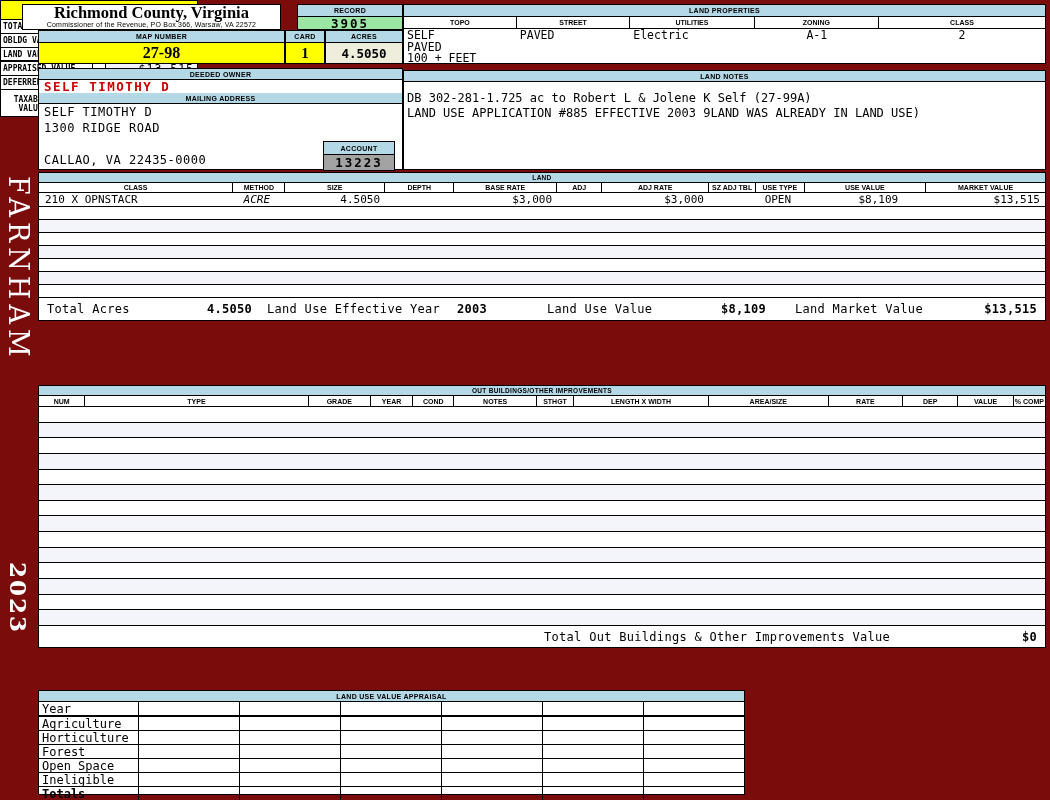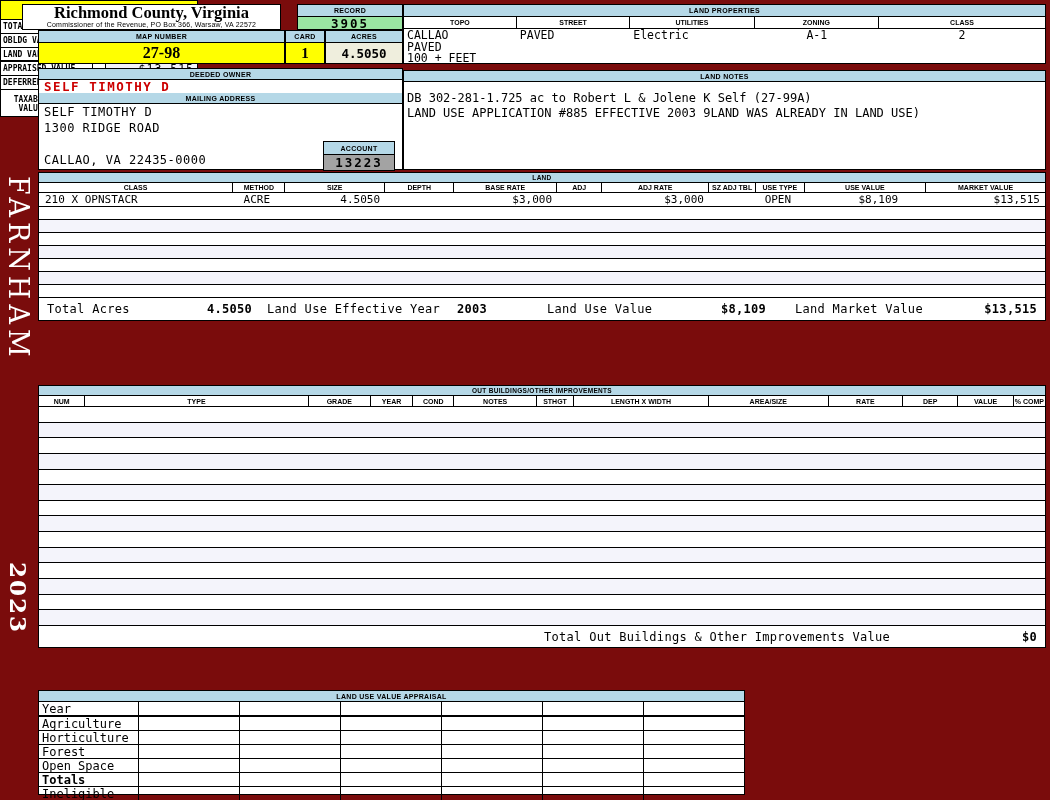--- a/index.html
+++ b/index.html
@@ -114,21 +114,21 @@
   <div class="bar" style="height:12px">LAND PROPERTIES</div>
   <div class="cellrow" id="lp-cols" style="height:12px;border-bottom:1px solid #000">
       <div class="hcell" style="width: 17.6%;">TOPO</div>
       <div class="hcell" style="width: 17.7%;">STREET</div>
       <div class="hcell" style="width: 19.4%;">UTILITIES</div>
       <div class="hcell" style="width: 19.4%;">ZONING</div>
       <div class="hcell" style="width: 25.9%;">CLASS</div>
     </div>
   <div id="lp-vals" class="mono">
       <div class="lp-col" style="width: 17.6%; padding-left: 3px;">
-        <div>CALLAO</div>
+        <div>SELF</div>
         <div>PAVED</div>
         <div>100 + FEET</div>
       </div>
       <div class="lp-col" style="width: 17.7%; padding-left: 3px;">
         <div>PAVED</div>
       </div>
       <div class="lp-col" style="width: 19.4%; padding-left: 3px;">
         <div>Electric</div>
       </div>
       <div class="lp-col" style="width: 19.4%; text-align: center;">
@@ -174,21 +174,21 @@
       <div class="hcell" style="width: 10.2%;">BASE RATE</div>
       <div class="hcell" style="width: 4.5%;">ADJ</div>
       <div class="hcell" style="width: 10.6%;">ADJ RATE</div>
       <div class="hcell" style="width: 4.7%;">SZ ADJ TBL</div>
       <div class="hcell" style="width: 4.8%;">USE TYPE</div>
       <div class="hcell" style="width: 12.1%;">USE VALUE</div>
       <div class="hcell" style="width: 11.8%;">MARKET VALUE</div>
     </div>
   <div class="cellrow mono" id="land-datarow" style="height:14px;border-bottom:1px solid #000;align-items:flex-start">
       <div class="dcell" style="width: 19.3%; text-align: left; padding-left: 6px;">210 X OPNSTACR</div>
-      <div class="dcell" style="width: 5.2%; text-align: center; padding-right: 5px;">ACRE</div>
+      <div class="dcell" style="width: 5.2%; text-align: center; padding-right: 5px; font-style: italic;">ACRE</div>
       <div class="dcell" style="width: 9.9%; text-align: right; padding-right: 5px;">4.5050</div>
       <div class="dcell" style="width: 6.9%; text-align: right; padding-right: 5px;"></div>
       <div class="dcell" style="width: 10.2%; text-align: right; padding-right: 5px;">$3,000</div>
       <div class="dcell" style="width: 4.5%; text-align: center; padding-right: 5px;"></div>
       <div class="dcell" style="width: 10.6%; text-align: right; padding-right: 5px;">$3,000</div>
       <div class="dcell" style="width: 4.7%; text-align: center; padding-right: 5px;"></div>
       <div class="dcell" style="width: 4.8%; text-align: center; padding-right: 5px;">OPEN</div>
       <div class="dcell" style="width: 12.1%; text-align: right; padding-right: 28px;">$8,109</div>
       <div class="dcell" style="width: 11.8%; text-align: right; padding-right: 5px;">$13,515</div>
     </div>
@@ -294,30 +294,30 @@
       <div class="ap-row">
         <div class="ap-label mono">Open Space</div>
         <div class="ap-cell"></div>
         <div class="ap-cell"></div>
         <div class="ap-cell"></div>
         <div class="ap-cell"></div>
         <div class="ap-cell"></div>
         <div class="ap-cell"></div>
       </div>
       <div class="ap-row">
+        <div class="ap-label mono">Ineligible</div>
+        <div class="ap-cell"></div>
+        <div class="ap-cell"></div>
+        <div class="ap-cell"></div>
+        <div class="ap-cell"></div>
+        <div class="ap-cell"></div>
+        <div class="ap-cell"></div>
+      </div>
+      <div class="ap-row">
         <div class="ap-label mono" style="font-weight: bold;">Totals</div>
-        <div class="ap-cell"></div>
-        <div class="ap-cell"></div>
-        <div class="ap-cell"></div>
-        <div class="ap-cell"></div>
-        <div class="ap-cell"></div>
-        <div class="ap-cell"></div>
-      </div>
-      <div class="ap-row">
-        <div class="ap-label mono">Ineligible</div>
         <div class="ap-cell"></div>
         <div class="ap-cell"></div>
         <div class="ap-cell"></div>
         <div class="ap-cell"></div>
         <div class="ap-cell"></div>
         <div class="ap-cell"></div>
       </div>
     </div>
 </div>
 

